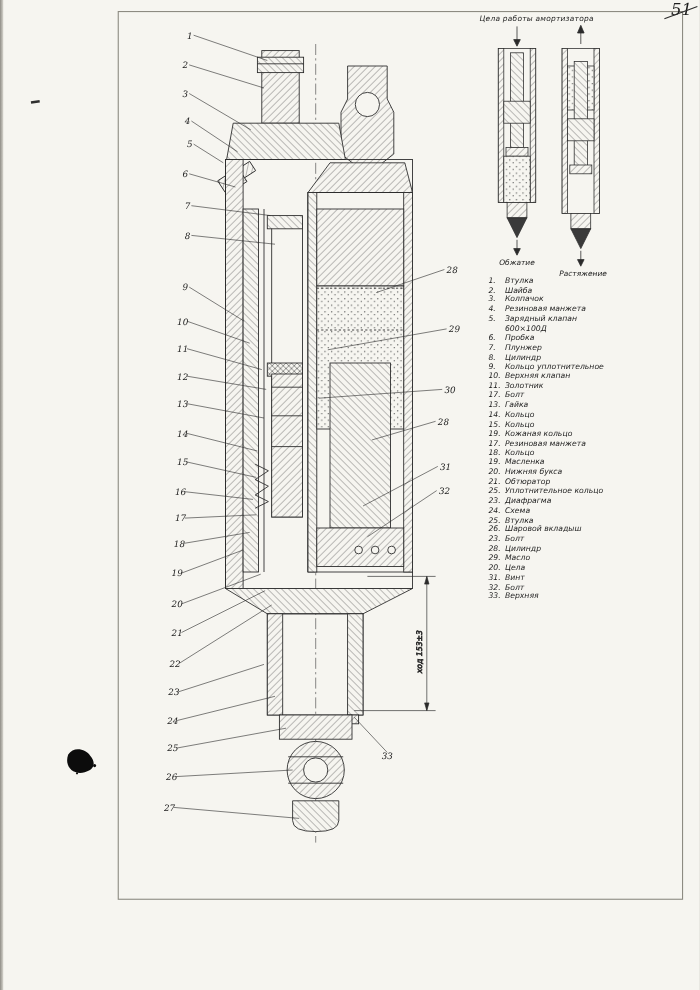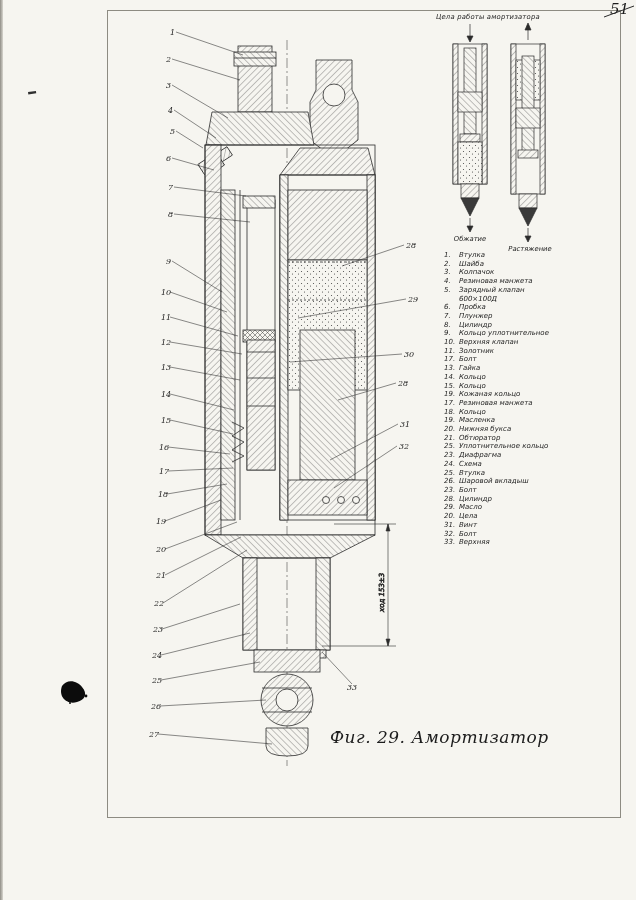--- a/index.html
+++ b/index.html
@@ -389,14 +389,13 @@
     <div class="prow">
         <span class="pnum">32.</span>
         <span class="pname">Болт</span>
       </div>
     <div class="prow">
         <span class="pnum">33.</span>
         <span class="pname">Верхняя</span>
       </div>
   </div>
 
-  <div class="caption">Фиг. 29. Амортизатор</div>
 </div>
 
 </body></html>

